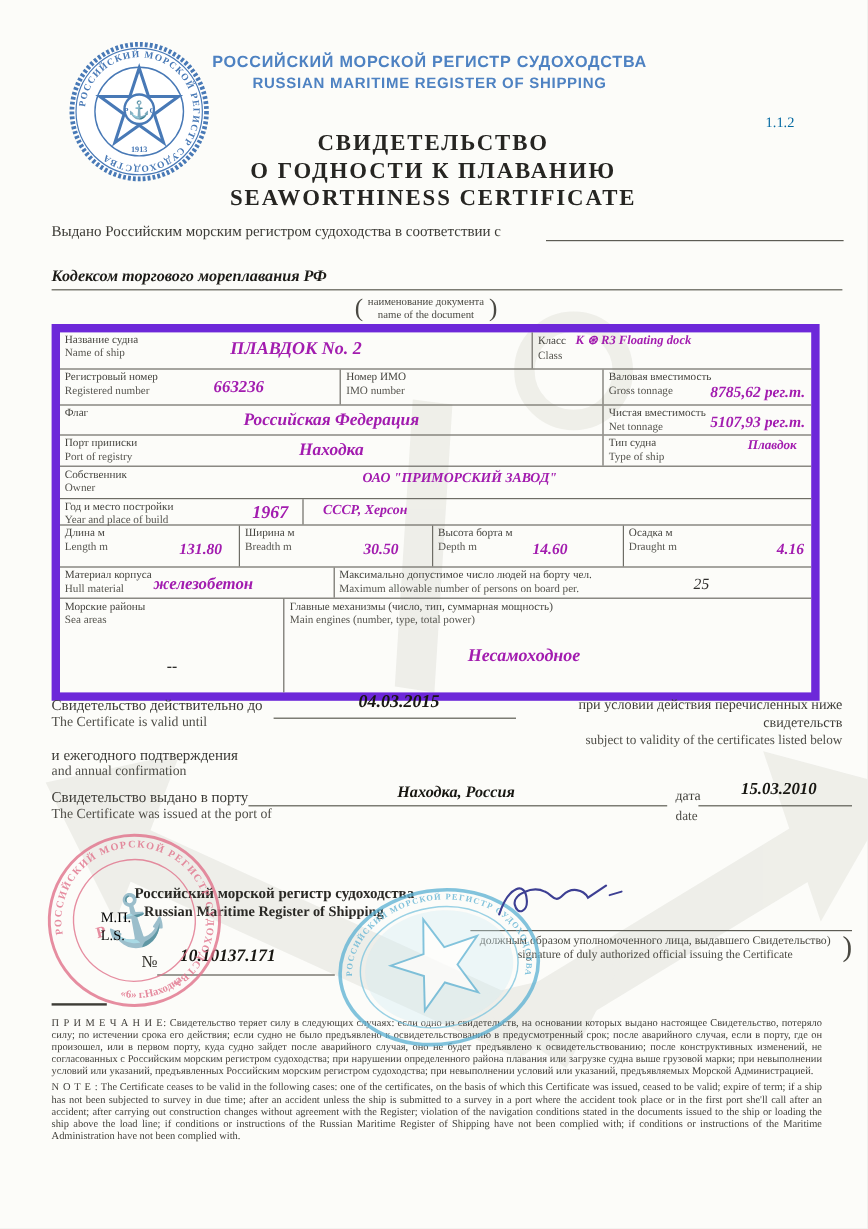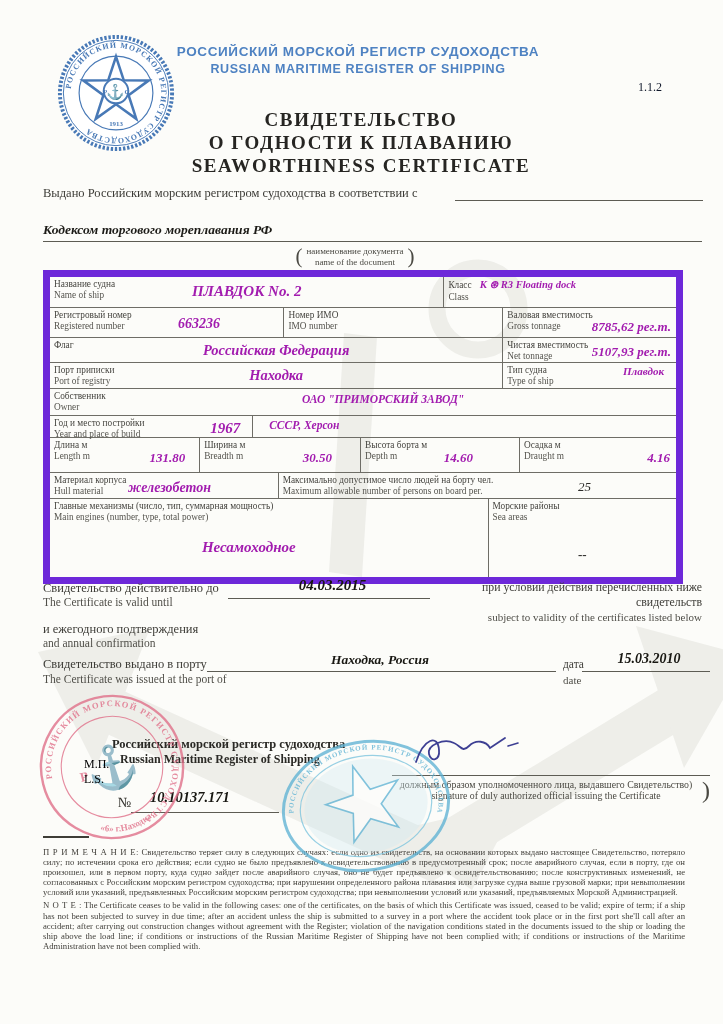--- a/index.html
+++ b/index.html
@@ -4,21 +4,21 @@
 <style>
   html,body{margin:0;padding:0;background:#e8e8e4;}
   #doc{position:relative;width:723px;height:1024px;background:#fcfcf9;overflow:hidden;
        font-family:"Liberation Serif",serif;color:#2e2d2b;}
   .abs{position:absolute;}
   
   .org{position:absolute;left:168px;top:44px;width:380px;text-align:center;
        font-family:"Liberation Sans",sans-serif;font-weight:bold;color:#4e82c2;}
   .org .l1{font-size:13.5px;letter-spacing:.6px;}
   .org .l2{font-size:12.5px;letter-spacing:.6px;margin-top:3px;}
-  .code{position:absolute;left:638px;top:80px;font-size:12px;color:#0f172a;}
+  .code{position:absolute;left:638px;top:95px;font-size:12px;color:#0369a1;}
   .title{position:absolute;left:121px;top:109px;width:480px;text-align:center;
          font-weight:bold;color:#262522;letter-spacing:1.6px;}
   .title .tl{font-size:19px;line-height:1.2;}
   
   .txt-ru{font-size:12.5px;color:#3d3c37;}
   .txt-en{font-size:11.5px;color:#504f49;}
   .docname{font-size:13.5px;font-weight:bold;font-style:italic;color:#1c1b17;}
   .uline{position:absolute;height:0;border-top:1px solid #5d5c54;}
   .cap{position:absolute;left:225px;top:244px;width:260px;display:flex;align-items:center;justify-content:center;}
   .cap .paren{font-size:21px;font-weight:300;color:#4a4943;}
@@ -213,29 +213,29 @@
         <span class="lble">Hull material</span>
         <span class="val v-hull">железобетон</span>
       </div>
       <div class="cell" style="width:405px;">
         <span class="lblr">Максимально допустимое число людей на борту чел.</span>
         <span class="lble">Maximum allowable number of persons on board per.</span>
         <span class="v-pers">25</span>
       </div>
     </div>
     <div class="trow" style="height:78px;">
+      <div class="cell" style="width:191px;">
+        <span class="lblr">Морские районы</span>
+        <span class="lble">Sea areas</span>
+        <span class="v-sea">--</span>
+      </div>
       <div class="cell" style="width:447px;">
         <span class="lblr">Главные механизмы (число, тип, суммарная мощность)</span>
         <span class="lble">Main engines (number, type, total power)</span>
         <span class="val v-eng">Несамоходное</span>
-      </div>
-      <div class="cell" style="width:191px;">
-        <span class="lblr">Морские районы</span>
-        <span class="lble">Sea areas</span>
-        <span class="v-sea">--</span>
       </div>
     </div>
   </div>
 
   <div class="abs txt-ru" style="left:43px;top:581px;z-index:2;">Свидетельство действительно до</div>
   <div class="abs txt-en" style="left:43px;top:596px;z-index:2;text-align:center;">The Certificate is valid until</div>
   <div class="abs bival" style="left:235px;top:577px;width:195px;text-align:center;font-size:15px;z-index:2;">04.03.2015</div>
   <div class="uline" style="left:228px;top:598px;width:202px;z-index:2;"></div>
   <div class="right-sub" style="z-index:2;">
     <div class="txt-ru" style="font-size:11.8px;">при условии действия перечисленных ниже свидетельств</div>

